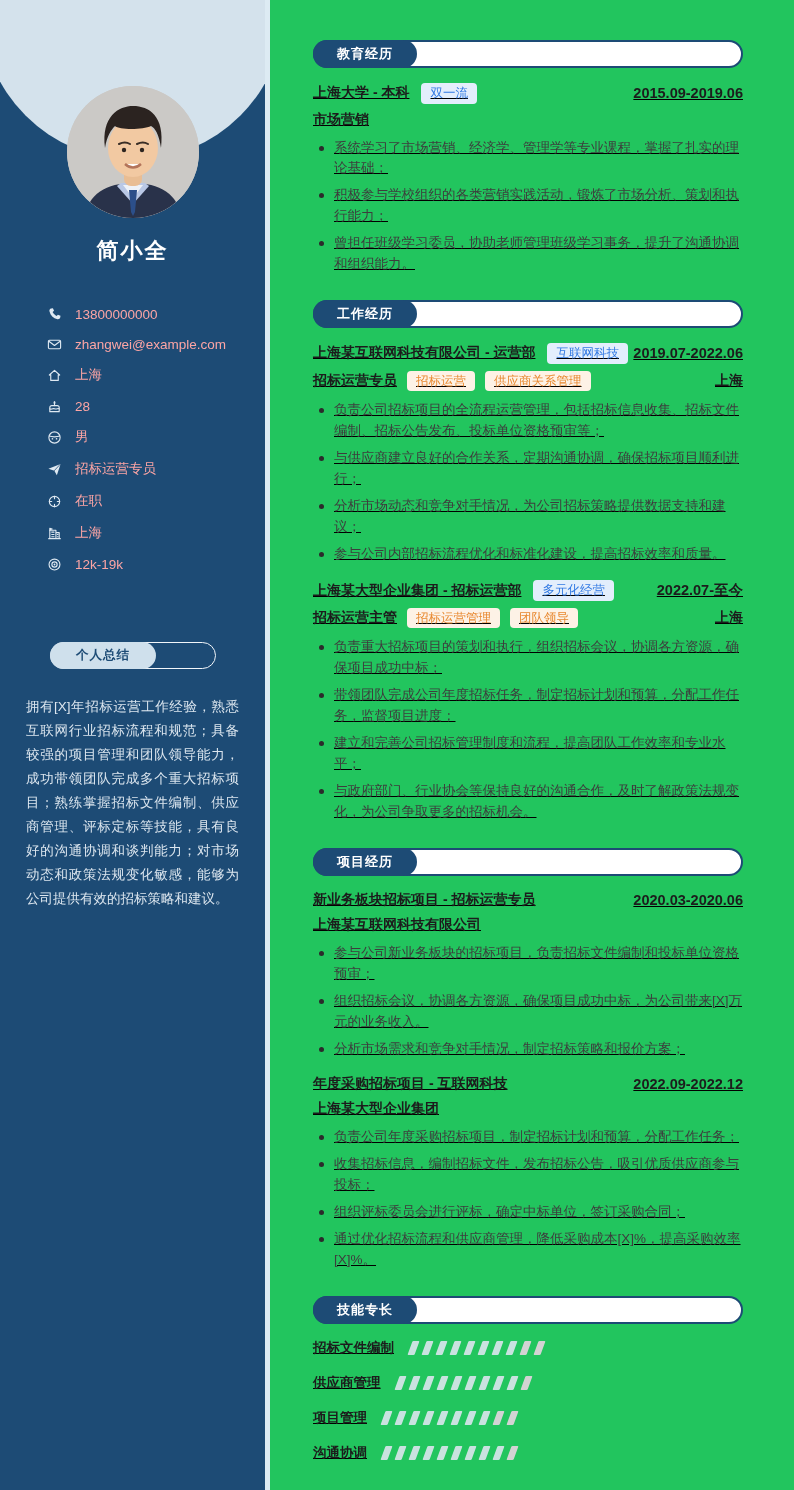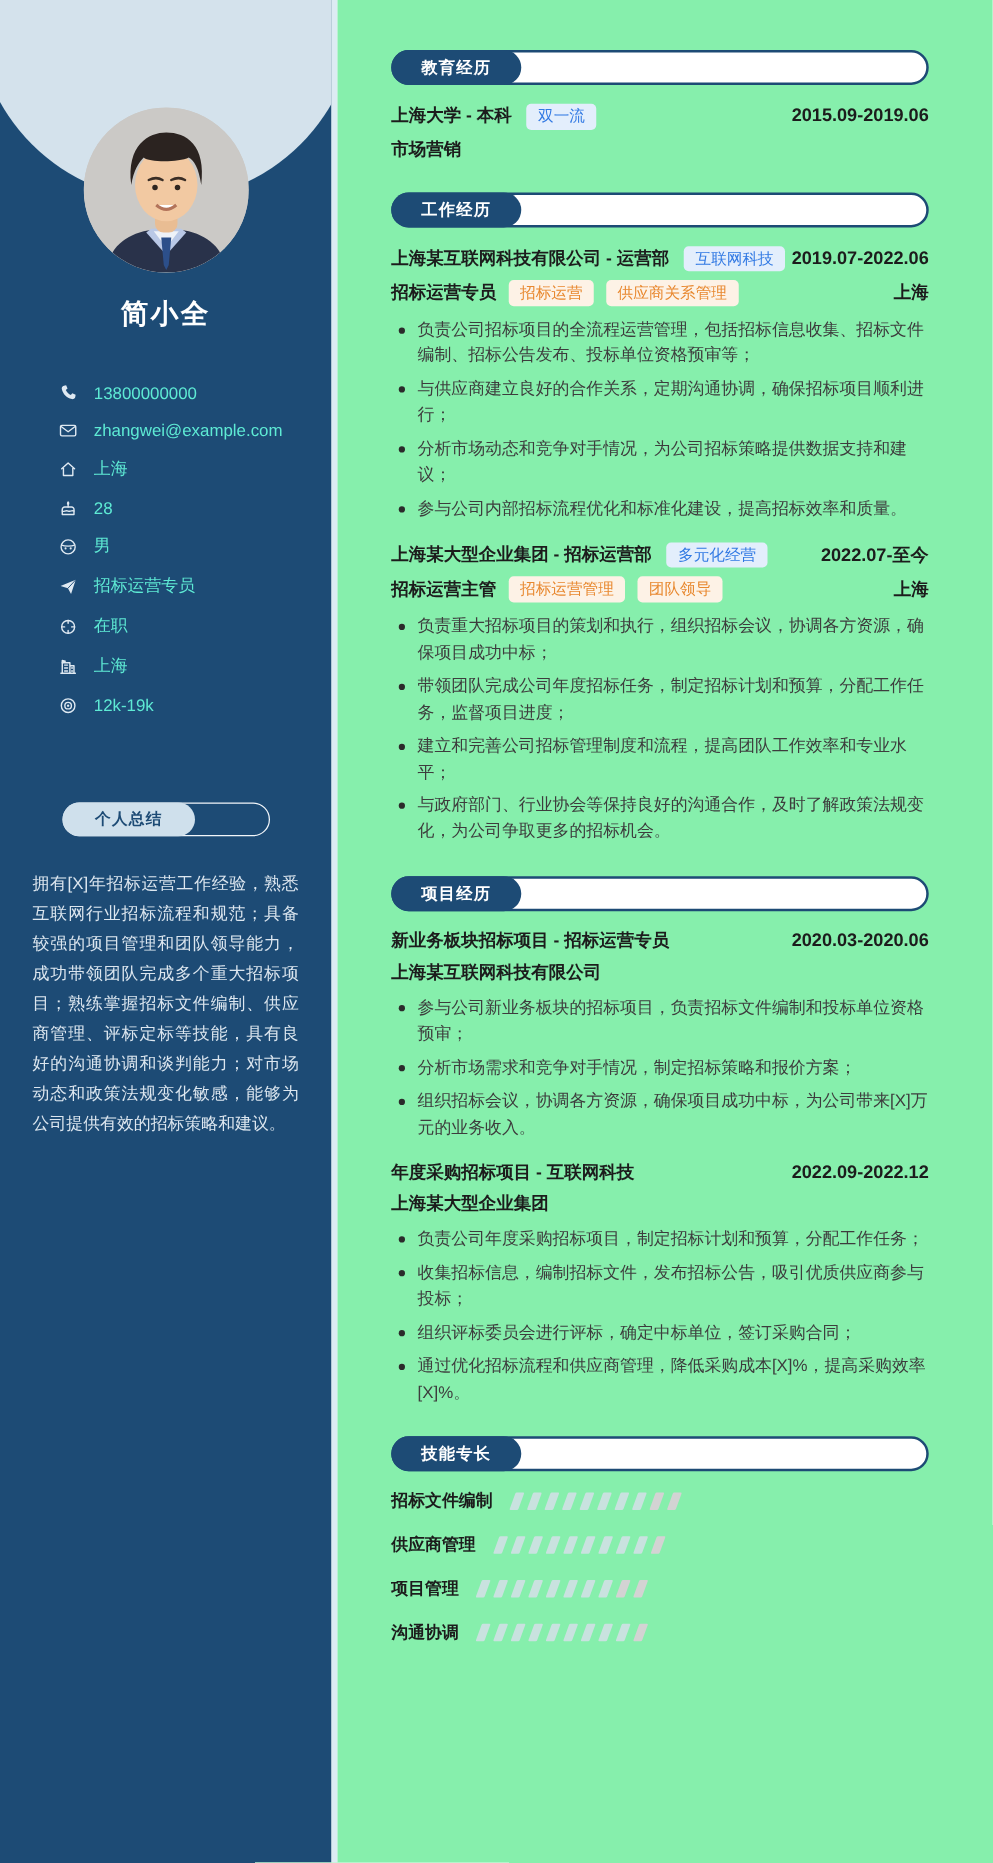--- a/index.html
+++ b/index.html
@@ -23,21 +23,21 @@
   .avatar {
     position:absolute; left:67px; top:86px; width:132px; height:132px;
     border-radius:50%; overflow:hidden; background:#cbc9c6;
   }
   .avatar svg { display:block; width:100%; height:100%; }
   .person-name {
     margin-top:236px; text-align:center; font-size:22px; font-weight:700;
     color:#ffffff; letter-spacing:2px;
   }
   .contact-list { margin:40px 0 0 46px; }
-  .contact-row { display:flex; align-items:center; margin-bottom:14px; font-size:13.5px; color:#5eead4; }
+  .contact-row { display:flex; align-items:center; margin-bottom:14px; font-size:13.5px; color:#fca5a5; }
   .contact-row .cicon { width:16px; height:16px; margin-right:13px; flex-shrink:0; display:flex; align-items:center; justify-content:center; }
   .cicon svg { width:15px; height:15px; stroke:#dfe9f2; fill:none; stroke-width:1.2; stroke-linecap:round; stroke-linejoin:round; }
   .cicon svg .fil { fill:#dfe9f2; stroke:none; }
 
   .summary-pill-outer {
     margin:70px 0 0 50px; width:166px; height:27px;
     border:1.5px solid #f2f6fa; border-radius:15px; background:#1d4b75;
     position:relative;
   }
   .summary-pill-inner {
@@ -48,21 +48,21 @@
   }
   .summary-text {
     margin:26px 26px 0 26px; font-size:13.5px; line-height:1.78; color:#dce6ef;
     text-align:justify;
   }
 
   
   .divider-strip { width:5px; flex-shrink:0; background:#ddebf3; height:100%; }
 
   
-  .content { flex:1; padding:40px 51px 0 43px; background:#86efac; }
+  .content { flex:1; padding:40px 51px 0 43px; background:#22c55e;text-decoration:underline; }
   .section { margin-bottom:25px; }
   .sec-h {
     position:relative; height:28px; border:2px solid #1d4b75; border-radius:15px;
     background:#ffffff; margin-bottom:15px;
   }
   .sec-h .pill {
     position:absolute; left:-2px; top:-2px; bottom:-2px; min-width:102px;
     background:#1d4b75; border-radius:15px; color:#ffffff;
     display:flex; align-items:center; justify-content:center;
     padding:0 24px; font-size:13px; font-weight:700; letter-spacing:1px;
@@ -235,20 +235,25 @@
       </div>
       <div class="entry">
         <div class="entry-head">
           <span class="entry-title">上海大学 - 本科</span>
           <span class="badge badge-blue">双一流</span>
           <span class="entry-date">2015.09-2019.06</span>
         </div>
         <div class="entry-head">
           <span class="entry-title">市场营销</span>
         </div>
+        <ul class="bullets">
+          <li>系统学习了市场营销、经济学、管理学等专业课程，掌握了扎实的理论基础；</li>
+          <li>积极参与学校组织的各类营销实践活动，锻炼了市场分析、策划和执行能力；</li>
+          <li>曾担任班级学习委员，协助老师管理班级学习事务，提升了沟通协调和组织能力。</li>
+        </ul>
       </div>
     </section>
 
     <section class="section">
       <div class="sec-h">
         <div class="pill">工作经历</div>
       </div>
 
       <div class="entry">
         <div class="entry-head">
@@ -299,22 +304,22 @@
       <div class="entry">
         <div class="entry-head">
           <span class="entry-title">新业务板块招标项目 - 招标运营专员</span>
           <span class="entry-date">2020.03-2020.06</span>
         </div>
         <div class="entry-head">
           <span class="entry-title">上海某互联网科技有限公司</span>
         </div>
         <ul class="bullets">
           <li>参与公司新业务板块的招标项目，负责招标文件编制和投标单位资格预审；</li>
+          <li>组织招标会议，协调各方资源，确保项目成功中标，为公司带来[X]万元的业务收入。</li>
           <li>分析市场需求和竞争对手情况，制定招标策略和报价方案；</li>
-          <li>组织招标会议，协调各方资源，确保项目成功中标，为公司带来[X]万元的业务收入。</li>
         </ul>
       </div>
 
       <div class="entry">
         <div class="entry-head">
           <span class="entry-title">年度采购招标项目 - 互联网科技</span>
           <span class="entry-date">2022.09-2022.12</span>
         </div>
         <div class="entry-head">
           <span class="entry-title">上海某大型企业集团</span>

